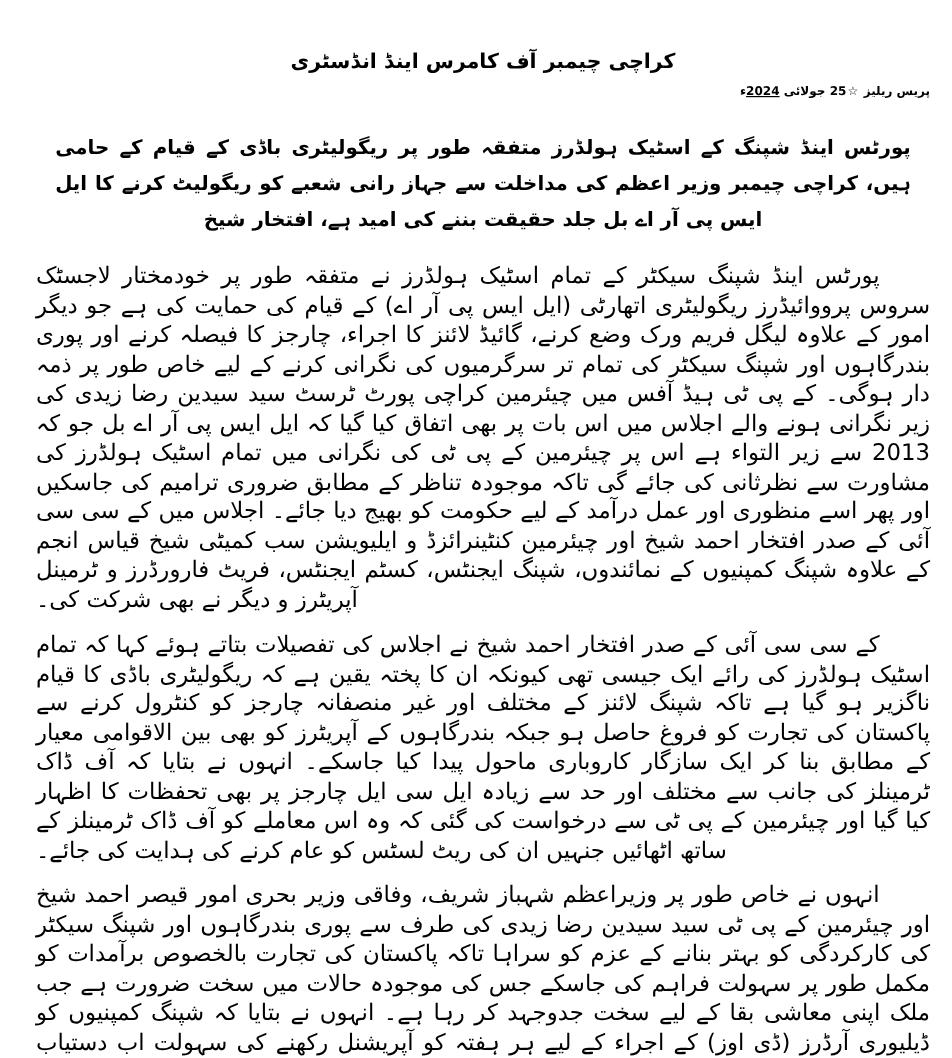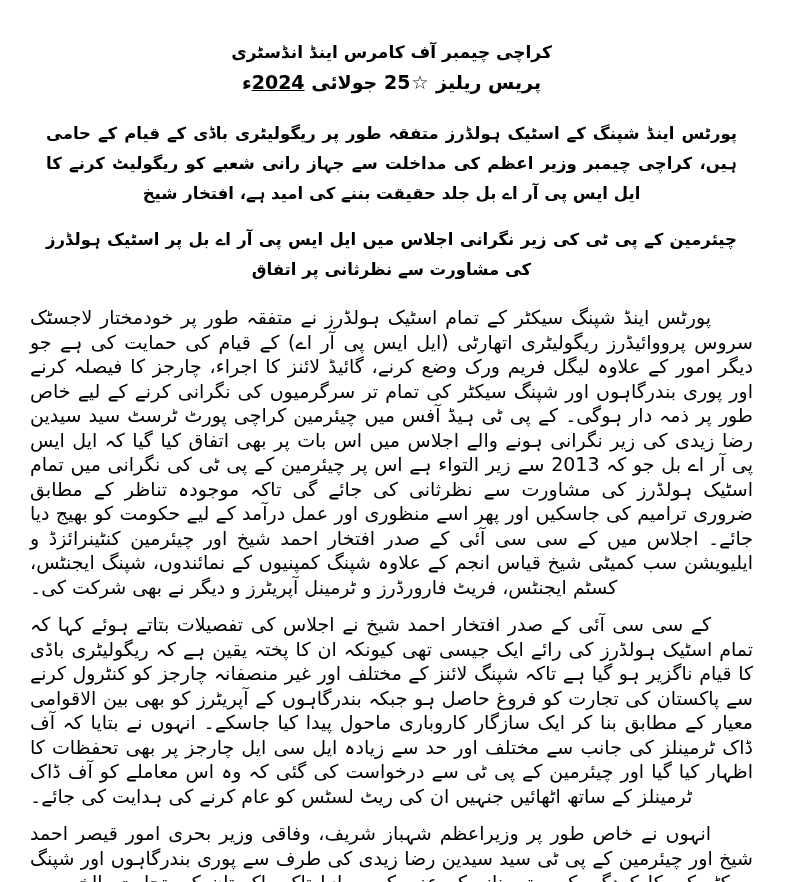--- a/index.html
+++ b/index.html
@@ -5,34 +5,34 @@
   * { box-sizing: border-box; }
   html, body { margin: 0; padding: 0; }
   body {
     width: 793px; height: 882px;
     background: #ffffff; color: #000000;
     font-family: "DejaVu Sans", sans-serif;
     overflow: hidden;
   }
   .page {
     width: 100%; height: 100%;
-    padding: 42px 40px 0 30px;
+    padding: 42px 18px 0 30px;
     direction: rtl;
   }
   .org-title {
     margin: 0;
     text-align: center;
     font-size: 17px;
     font-weight: bold;
     letter-spacing: 0.2px;
   }
   .release-line {
     margin-top: 9px;
-    text-align: center;
-    font-size: 19px;
+    text-align: right;
+    font-size: 10px;
     font-weight: bold;
   }
   .star { font-weight: normal; padding: 0 1px; }
   .year-underline { text-decoration: underline; }
   .headline { margin-top: 26px; }
   .headline-p {
     margin: 16px;
     font-weight: bold;
     font-size: 16.5px;
     line-height: 30px;
@@ -58,21 +58,20 @@
     <h1 class="org-title">کراچی چیمبر آف کامرس اینڈ انڈسٹری</h1>
     <div class="release-line">
       <span>پریس ریلیز</span>
       <span class="star">☆</span><span>25 جولائی</span>
       <span class="year-underline">2024</span><span>ء</span>
     </div>
   </header>
 
   <section class="headline">
     <p class="headline-p">پورٹس اینڈ شپنگ کے اسٹیک ہولڈرز متفقہ طور پر ریگولیٹری باڈی کے قیام کے حامی ہیں، کراچی چیمبر وزیر اعظم کی مداخلت سے جہاز رانی شعبے کو ریگولیٹ کرنے کا ایل ایس پی آر اے بل جلد حقیقت بننے کی امید ہے، افتخار شیخ</p>
-    <p class="headline-p">چیئرمین کے پی ٹی کی زیر نگرانی اجلاس میں ایل ایس پی آر اے بل پر اسٹیک ہولڈرز کی مشاورت سے نظرثانی پر اتفاق</p>
   </section>
 
   <section class="body-text">
     <p class="para">پورٹس اینڈ شپنگ سیکٹر کے تمام اسٹیک ہولڈرز نے متفقہ طور پر خودمختار لاجسٹک سروس پرووائیڈرز ریگولیٹری اتھارٹی (ایل ایس پی آر اے) کے قیام کی حمایت کی ہے جو دیگر امور کے علاوہ لیگل فریم ورک وضع کرنے، گائیڈ لائنز کا اجراء، چارجز کا فیصلہ کرنے اور پوری بندرگاہوں اور شپنگ سیکٹر کی تمام تر سرگرمیوں کی نگرانی کرنے کے لیے خاص طور پر ذمہ دار ہوگی۔ کے پی ٹی ہیڈ آفس میں چیئرمین کراچی پورٹ ٹرسٹ سید سیدین رضا زیدی کی زیر نگرانی ہونے والے اجلاس میں اس بات پر بھی اتفاق کیا گیا کہ ایل ایس پی آر اے بل جو کہ 2013 سے زیر التواء ہے اس پر چیئرمین کے پی ٹی کی نگرانی میں تمام اسٹیک ہولڈرز کی مشاورت سے نظرثانی کی جائے گی تاکہ موجودہ تناظر کے مطابق ضروری ترامیم کی جاسکیں اور پھر اسے منظوری اور عمل درآمد کے لیے حکومت کو بھیج دیا جائے۔ اجلاس میں کے سی سی آئی کے صدر افتخار احمد شیخ اور چیئرمین کنٹینرائزڈ و ایلیویشن سب کمیٹی شیخ قیاس انجم کے علاوہ شپنگ کمپنیوں کے نمائندوں، شپنگ ایجنٹس، کسٹم ایجنٹس، فریٹ فارورڈرز و ٹرمینل آپریٹرز و دیگر نے بھی شرکت کی۔</p>
     <p class="para">کے سی سی آئی کے صدر افتخار احمد شیخ نے اجلاس کی تفصیلات بتاتے ہوئے کہا کہ تمام اسٹیک ہولڈرز کی رائے ایک جیسی تھی کیونکہ ان کا پختہ یقین ہے کہ ریگولیٹری باڈی کا قیام ناگزیر ہو گیا ہے تاکہ شپنگ لائنز کے مختلف اور غیر منصفانہ چارجز کو کنٹرول کرنے سے پاکستان کی تجارت کو فروغ حاصل ہو جبکہ بندرگاہوں کے آپریٹرز کو بھی بین الاقوامی معیار کے مطابق بنا کر ایک سازگار کاروباری ماحول پیدا کیا جاسکے۔ انہوں نے بتایا کہ آف ڈاک ٹرمینلز کی جانب سے مختلف اور حد سے زیادہ ایل سی ایل چارجز پر بھی تحفظات کا اظہار کیا گیا اور چیئرمین کے پی ٹی سے درخواست کی گئی کہ وہ اس معاملے کو آف ڈاک ٹرمینلز کے ساتھ اٹھائیں جنہیں ان کی ریٹ لسٹس کو عام کرنے کی ہدایت کی جائے۔</p>
     <p class="para">انہوں نے خاص طور پر وزیراعظم شہباز شریف، وفاقی وزیر بحری امور قیصر احمد شیخ اور چیئرمین کے پی ٹی سید سیدین رضا زیدی کی طرف سے پوری بندرگاہوں اور شپنگ سیکٹر کی کارکردگی کو بہتر بنانے کے عزم کو سراہا تاکہ پاکستان کی تجارت بالخصوص برآمدات کو مکمل طور پر سہولت فراہم کی جاسکے جس کی موجودہ حالات میں سخت ضرورت ہے جب ملک اپنی معاشی بقا کے لیے سخت جدوجہد کر رہا ہے۔ انہوں نے بتایا کہ شپنگ کمپنیوں کو ڈیلیوری آرڈرز (ڈی اوز) کے اجراء کے لیے ہر ہفتہ کو آپریشنل رکھنے کی سہولت اب دستیاب ہے اور یہ چیئرمین بزنس مین گروپ زبیر موتی والا کی کوششوں کی بدولت ممکن ہوا جو اس معاملے کی پیروی کرتے رہے تاکہ یہ حقیقت بن سکے۔ گزشتہ ہفتہ کو مائرسک، ہیپگ لوئیڈ، سی ایم اے سی جی ایم، گرین پاک، پی آئی ایل، ایم ایس سی، او او سی ایل، کوسکو، ان شپنگ، ایمریس، سی آئی ایم، شرف، ایسٹرن سی، ون لائن، یاسین شپنگ، ایم اے ایڈ جی ایس سی، فرائیٹ کنکشن اور پاک شاہین سمیت مشہور شپنگ کمپنیاں ڈی اوز کے اجراء کے لیے آپریشنل رہیں۔</p>
 
   </section>
 
 </div>

